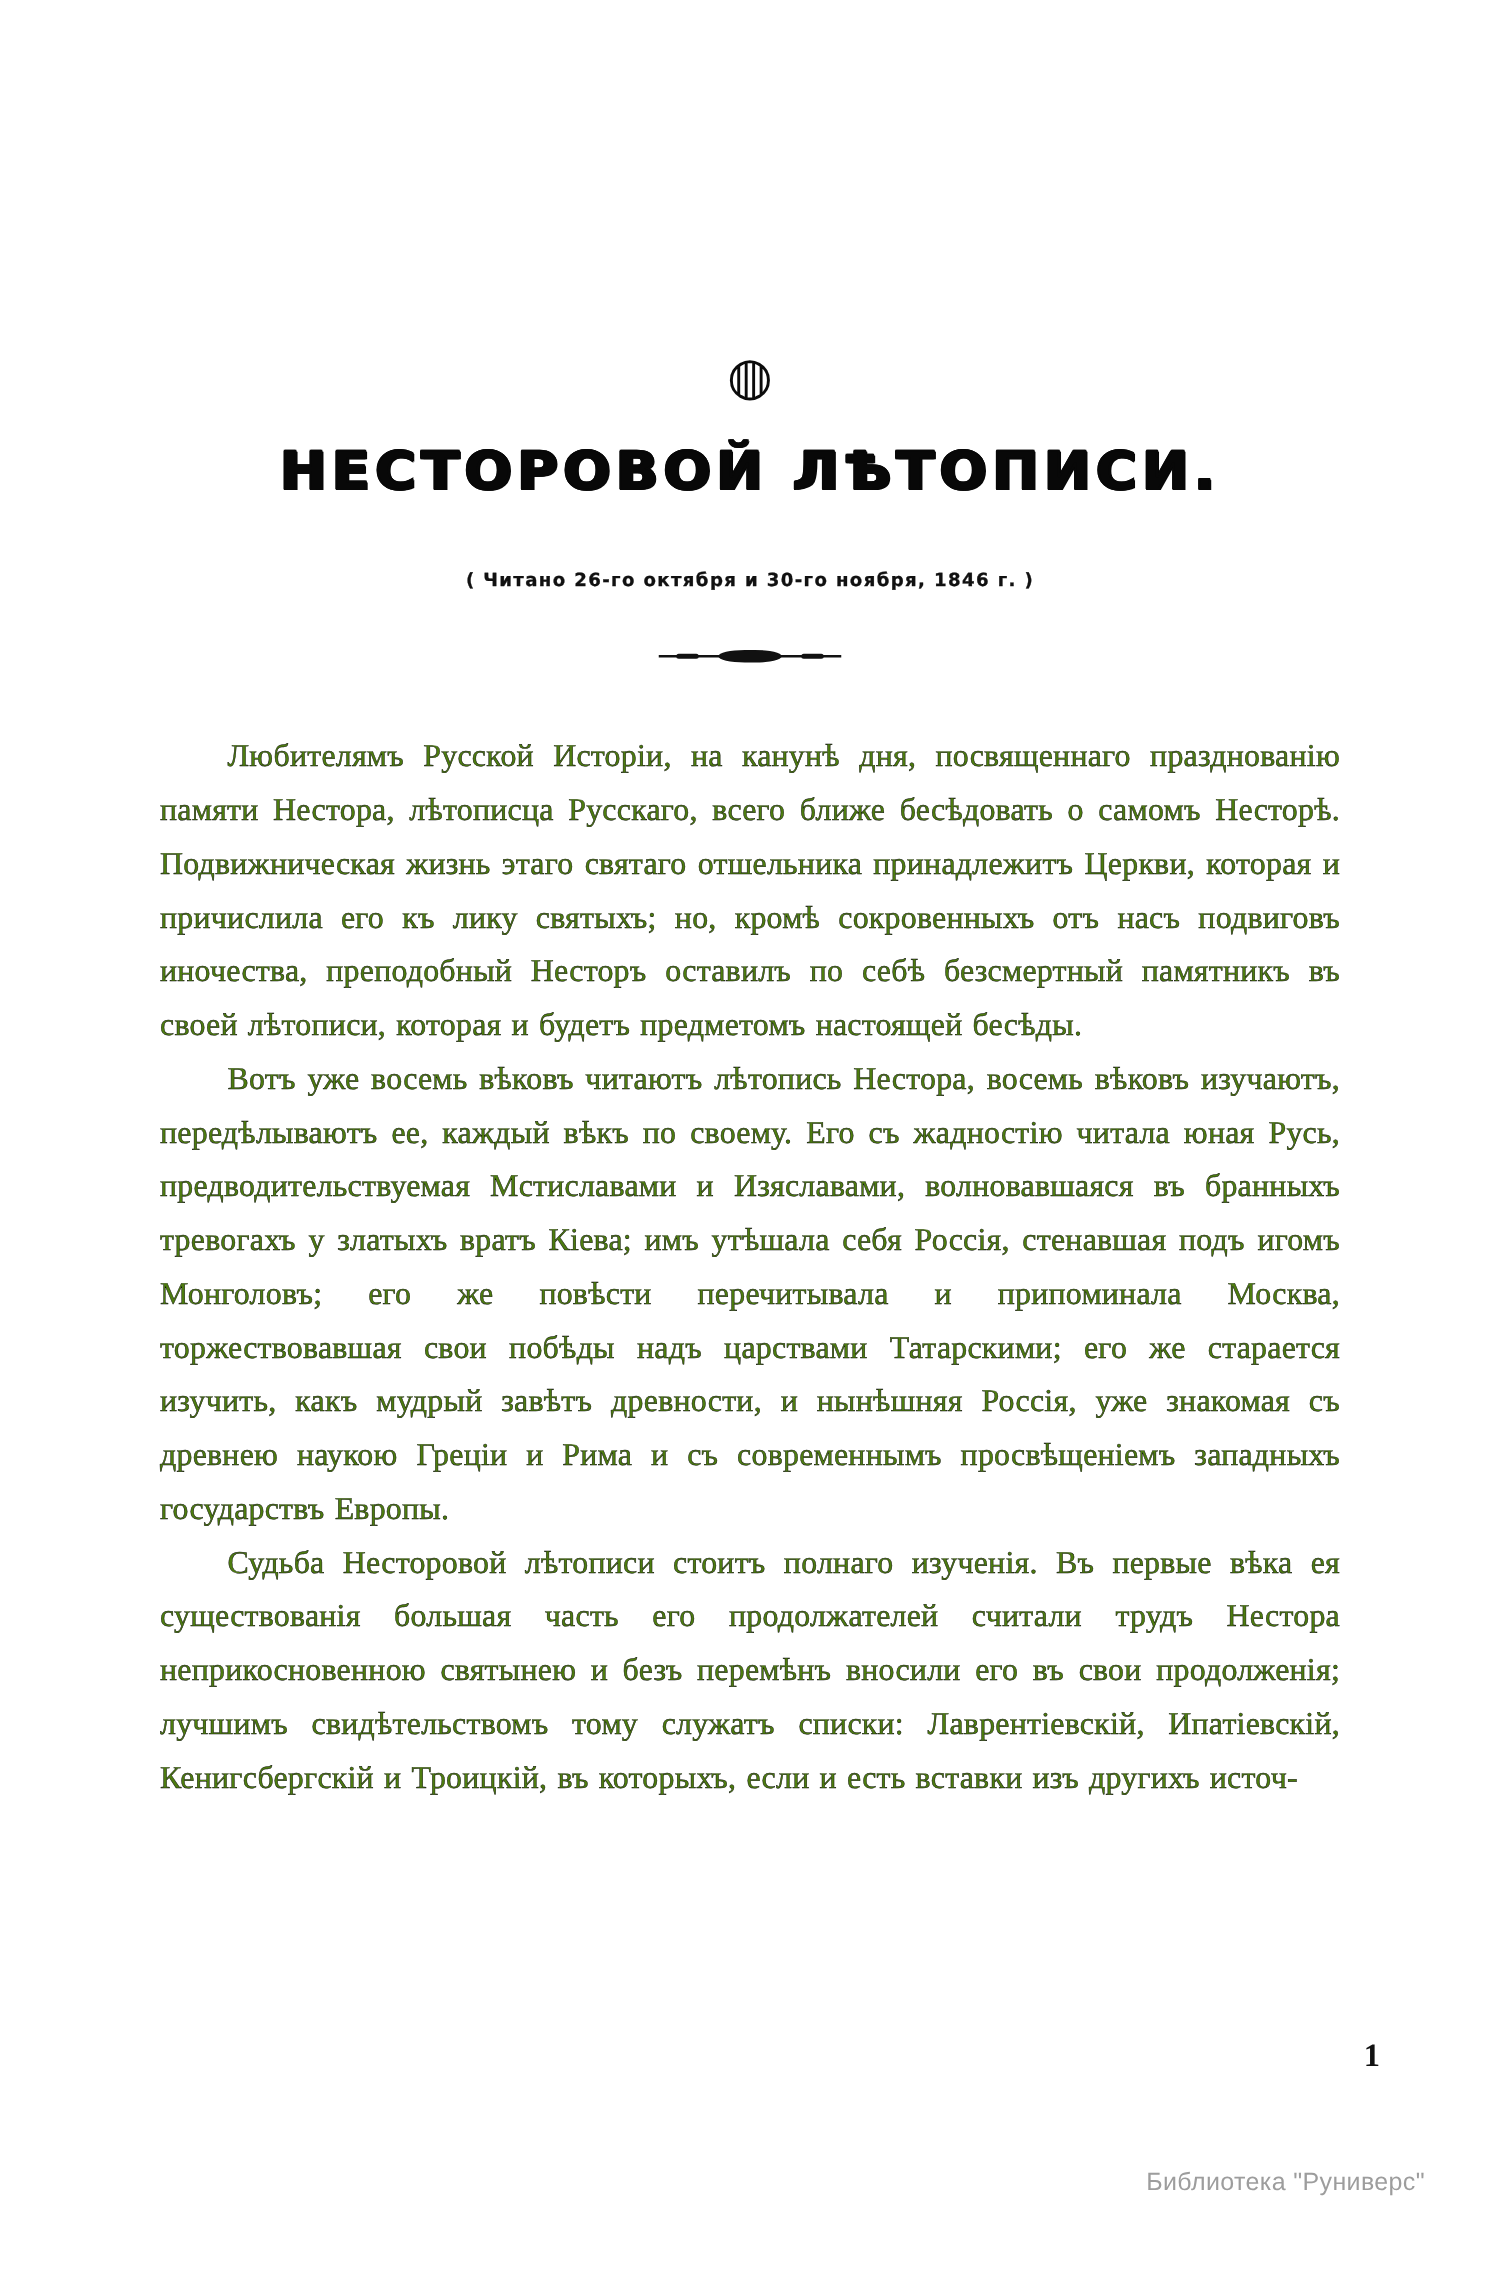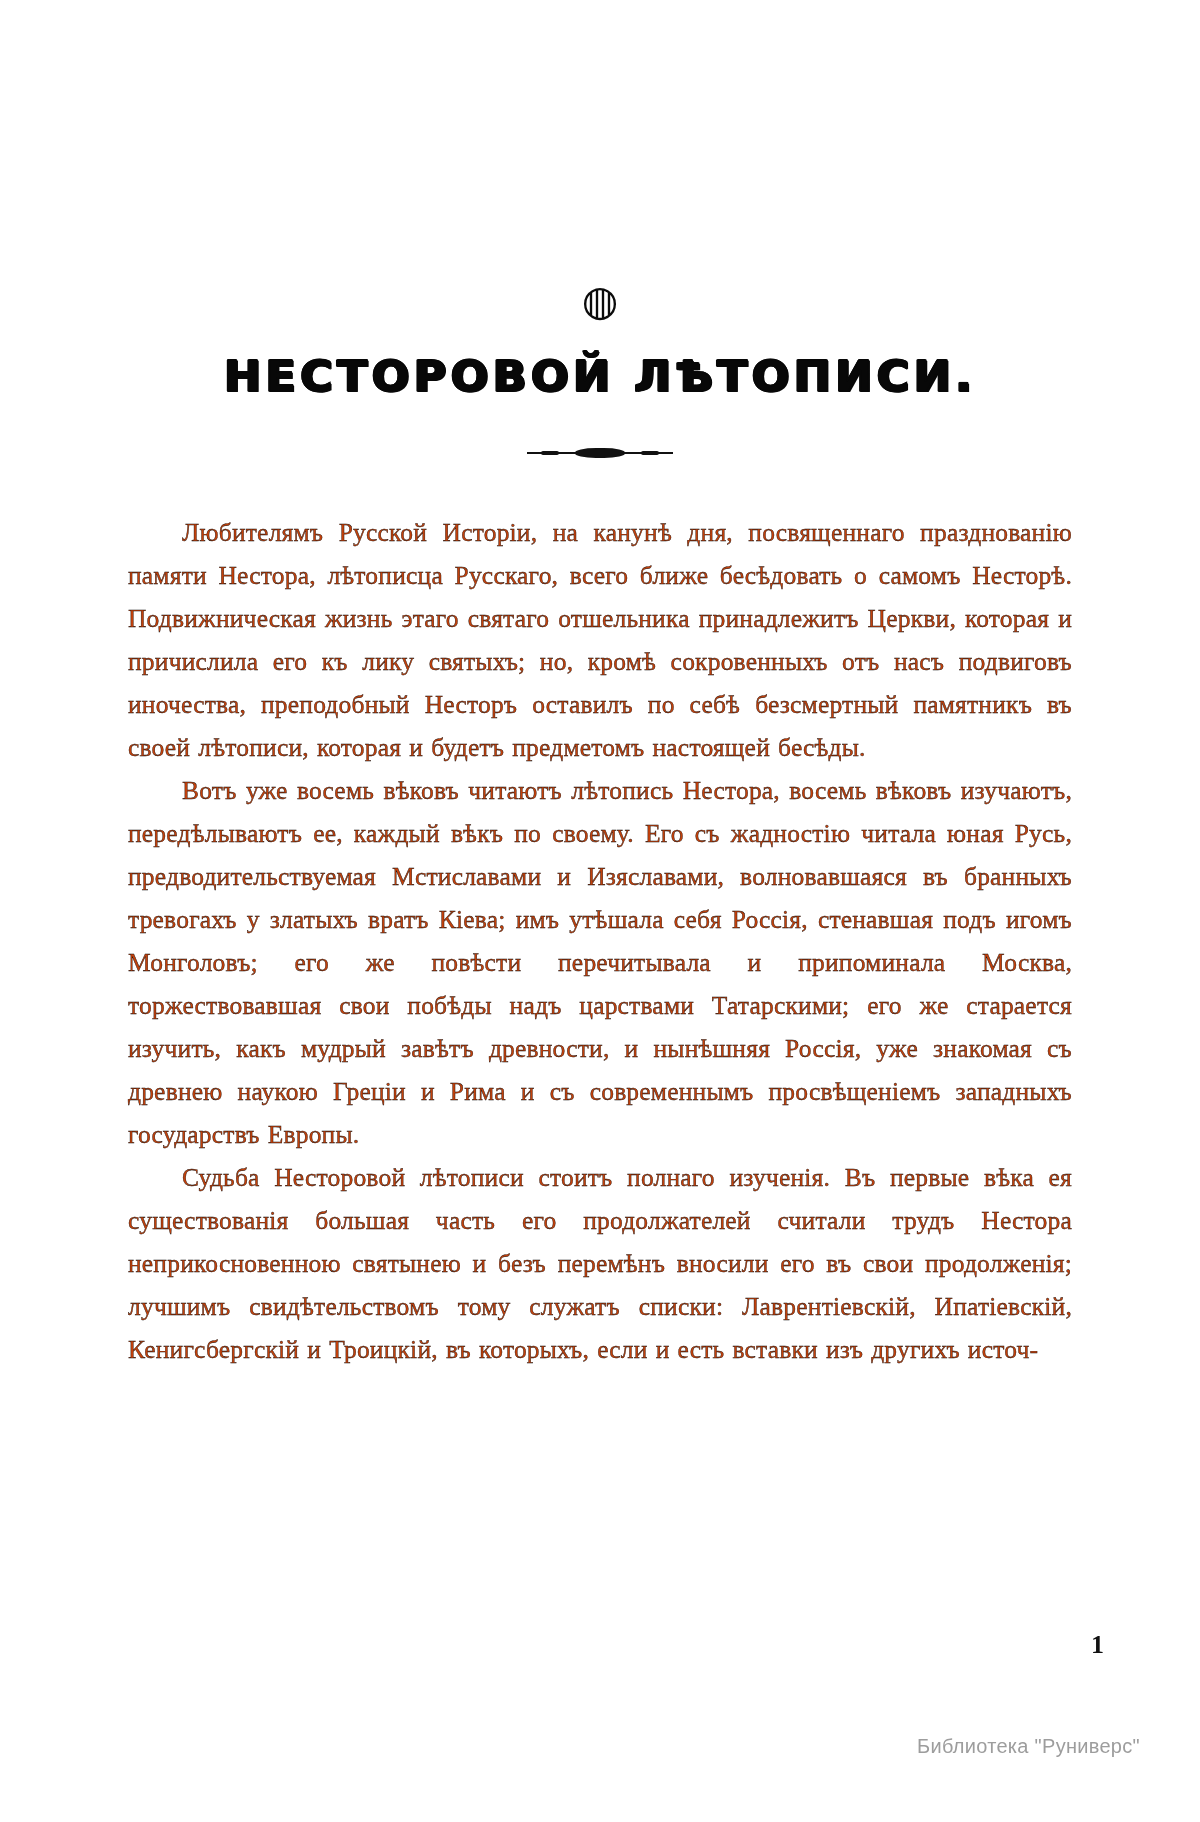--- a/index.html
+++ b/index.html
@@ -119,21 +119,21 @@
 
   
   .body-text {
     margin-top: 52px;
     width: 944px;
     font-family: "Liberation Serif", "DejaVu Serif", serif;
     font-size: 25.5px;
     line-height: 43px;
     text-align: justify;
     text-justify: inter-word;
-    color: #c2410c;
+    color: #4d7c0f;
     -webkit-text-stroke: 0.38px #0c0c0c;
     letter-spacing: 0.2px;
     word-spacing: 1.5px;
   }
   .body-text p {
     margin: 0;
     text-indent: 54px;
   }
 
   
@@ -161,20 +161,21 @@
 </head>
 <body>
 
 <div class="page">
   <div class="page-inner">
 
     <div class="ornament">◍</div>
 
     <h1 class="doc-title">НЕСТОРОВОЙ ЛѢТОПИСИ.</h1>
 
+    <div class="read-note">( Читано 26-го октября и 30-го ноября, 1846 г. )</div>
 
     <div class="divider">
       <span class="bar"></span>
       <span class="tipL"></span>
       <span class="tipR"></span>
       <span class="lozenge"></span>
     </div>
 
     <div class="body-text">
       <p>Любителямъ Русской Исторіи, на канунѣ дня, посвященнаго празднованію памяти Нестора, лѣтописца Русскаго, всего ближе бесѣдовать о самомъ Несторѣ. Подвижническая жизнь этаго святаго отшельника принадлежитъ Церкви, которая и причислила его къ лику святыхъ; но, кромѣ сокровенныхъ отъ насъ подвиговъ иночества, преподобный Несторъ оставилъ по себѣ безсмертный памятникъ въ своей лѣтописи, которая и будетъ предметомъ настоящей бесѣды.</p>

